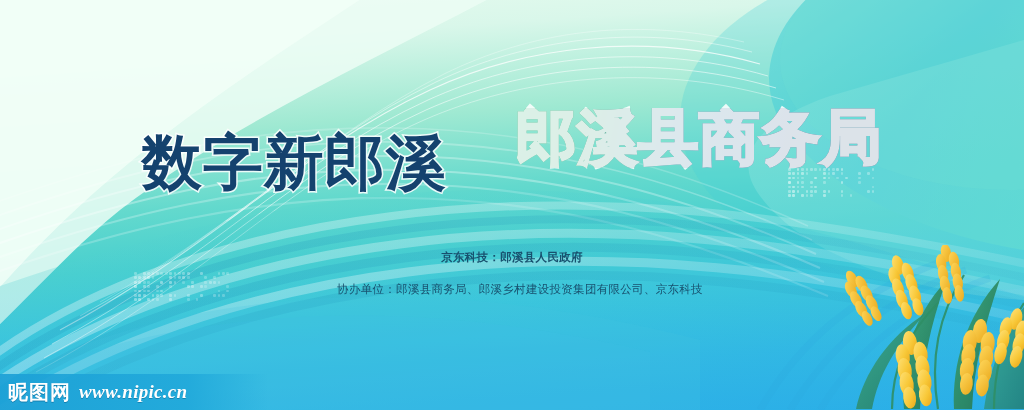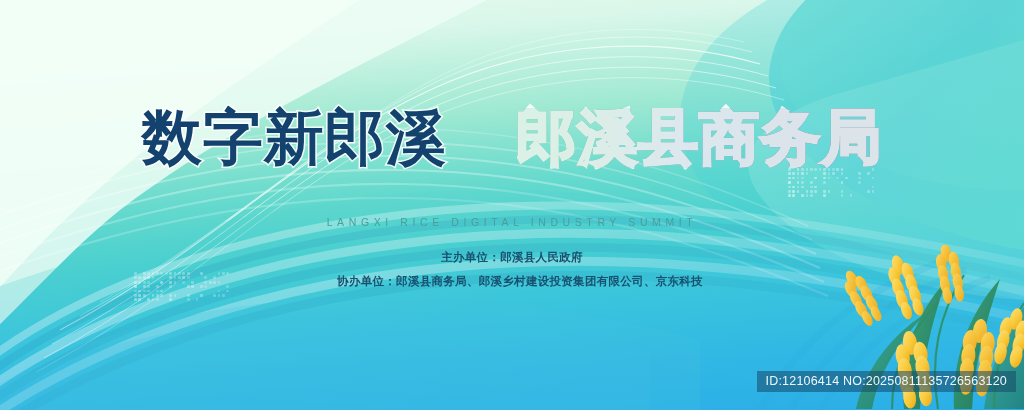--- a/index.html
+++ b/index.html
@@ -29,20 +29,21 @@
     font-family:"Liberation Sans","DejaVu Sans",sans-serif;
     font-size:60px;line-height:1;font-weight:bold;
     letter-spacing:1px;
     white-space:nowrap;
   }
   .headline .seg{display:inline-block;vertical-align:top;}
   .headline .seg-a{
     color:#14426e;
     -webkit-text-stroke:3px rgba(255,255,255,.85);
     paint-order:stroke fill;
+    margin-top:25px;
   }
   .headline .seg-gap{display:inline-block;width:34px;}
   .headline .seg-b{
     background:linear-gradient(100deg,#12a05f 0%,#15925f 18%,#146a86 42%,#134f83 62%,#14426e 80%);
     -webkit-background-clip:text;background-clip:text;
     color:transparent;
     -webkit-text-stroke:3px rgba(255,255,255,.85);
     paint-order:stroke fill;
   }
 
@@ -55,21 +56,21 @@
   .subtitle-en{
     position:absolute;left:0;right:0;top:216px;
     text-align:center;
     font-size:10.5px;letter-spacing:4.6px;
     color:#4a9f9a;
     font-weight:normal;
   }
 
   .org{position:absolute;left:0;right:0;text-align:center;color:#18516f;}
   .org-main{top:250px;font-size:11.5px;font-weight:bold;letter-spacing:.3px;}
-  .org-co{top:274px;font-size:11.5px;font-weight:bold;letter-spacing:.3px;margin-left:16px;}
+  .org-co{top:282px;font-size:11.5px;font-weight:normal;letter-spacing:.3px;margin-left:16px;}
 
   .locblock{position:absolute;left:42px;top:326px;color:#17436b;}
   .locblock .yr{font-size:14px;letter-spacing:.5px;line-height:1.45;}
   .locblock .pl{font-size:14px;letter-spacing:.5px;line-height:1.45;}
 
   
   .wm-left{
     position:absolute;left:0;bottom:0;
     height:36px;width:268px;
     display:flex;align-items:center;gap:8px;
@@ -346,23 +347,22 @@
 
   <div class="content">
 
     <div class="headline">
       <span class="seg seg-a">数字新郎溪</span>
       <span class="seg-gap"></span>
       <span class="seg seg-b">郎溪县商务局</span>
     </div>
 
 
-    <div class="subtitle-en">LANGXI RICE DIGITAL INDUSTRY SUMMIT</div>
-
-    <div class="org org-main">主办单位：郎溪县人民政府</div>
+
+    <div class="org org-main">京东科技：郎溪县人民政府</div>
     <div class="org org-co">协办单位：郎溪县商务局、郎溪乡村建设投资集团有限公司、京东科技</div>
 
 
     <div class="wheat">
       <svg viewBox="0 0 190 165" xmlns="http://www.w3.org/2000/svg">
         <defs>
           <linearGradient id="gGrain" x1="0" y1="0" x2="1" y2="1">
             <stop offset="0%" stop-color="#ffe27a"></stop>
             <stop offset="55%" stop-color="#f8c838"></stop>
             <stop offset="100%" stop-color="#e8a417"></stop>
@@ -468,16 +468,19 @@
               <ellipse cx="8" cy="24" rx="6" ry="11"></ellipse>
             <ellipse cx="-8" cy="37" rx="6" ry="11"></ellipse>
               <ellipse cx="8" cy="37" rx="6" ry="11"></ellipse>
           </g>
         </g>
       </svg>
     </div>
 
   </div>
 
-
-  <div class="wm-id">ID:12106414 NO:20250811135726563120</div>
+  <div class="wm-left">
+    <span class="wm-logo">昵图网</span>
+    <span class="wm-url">www.nipic.cn</span>
+  </div>
+
 
 </div>
 
 </body></html>

